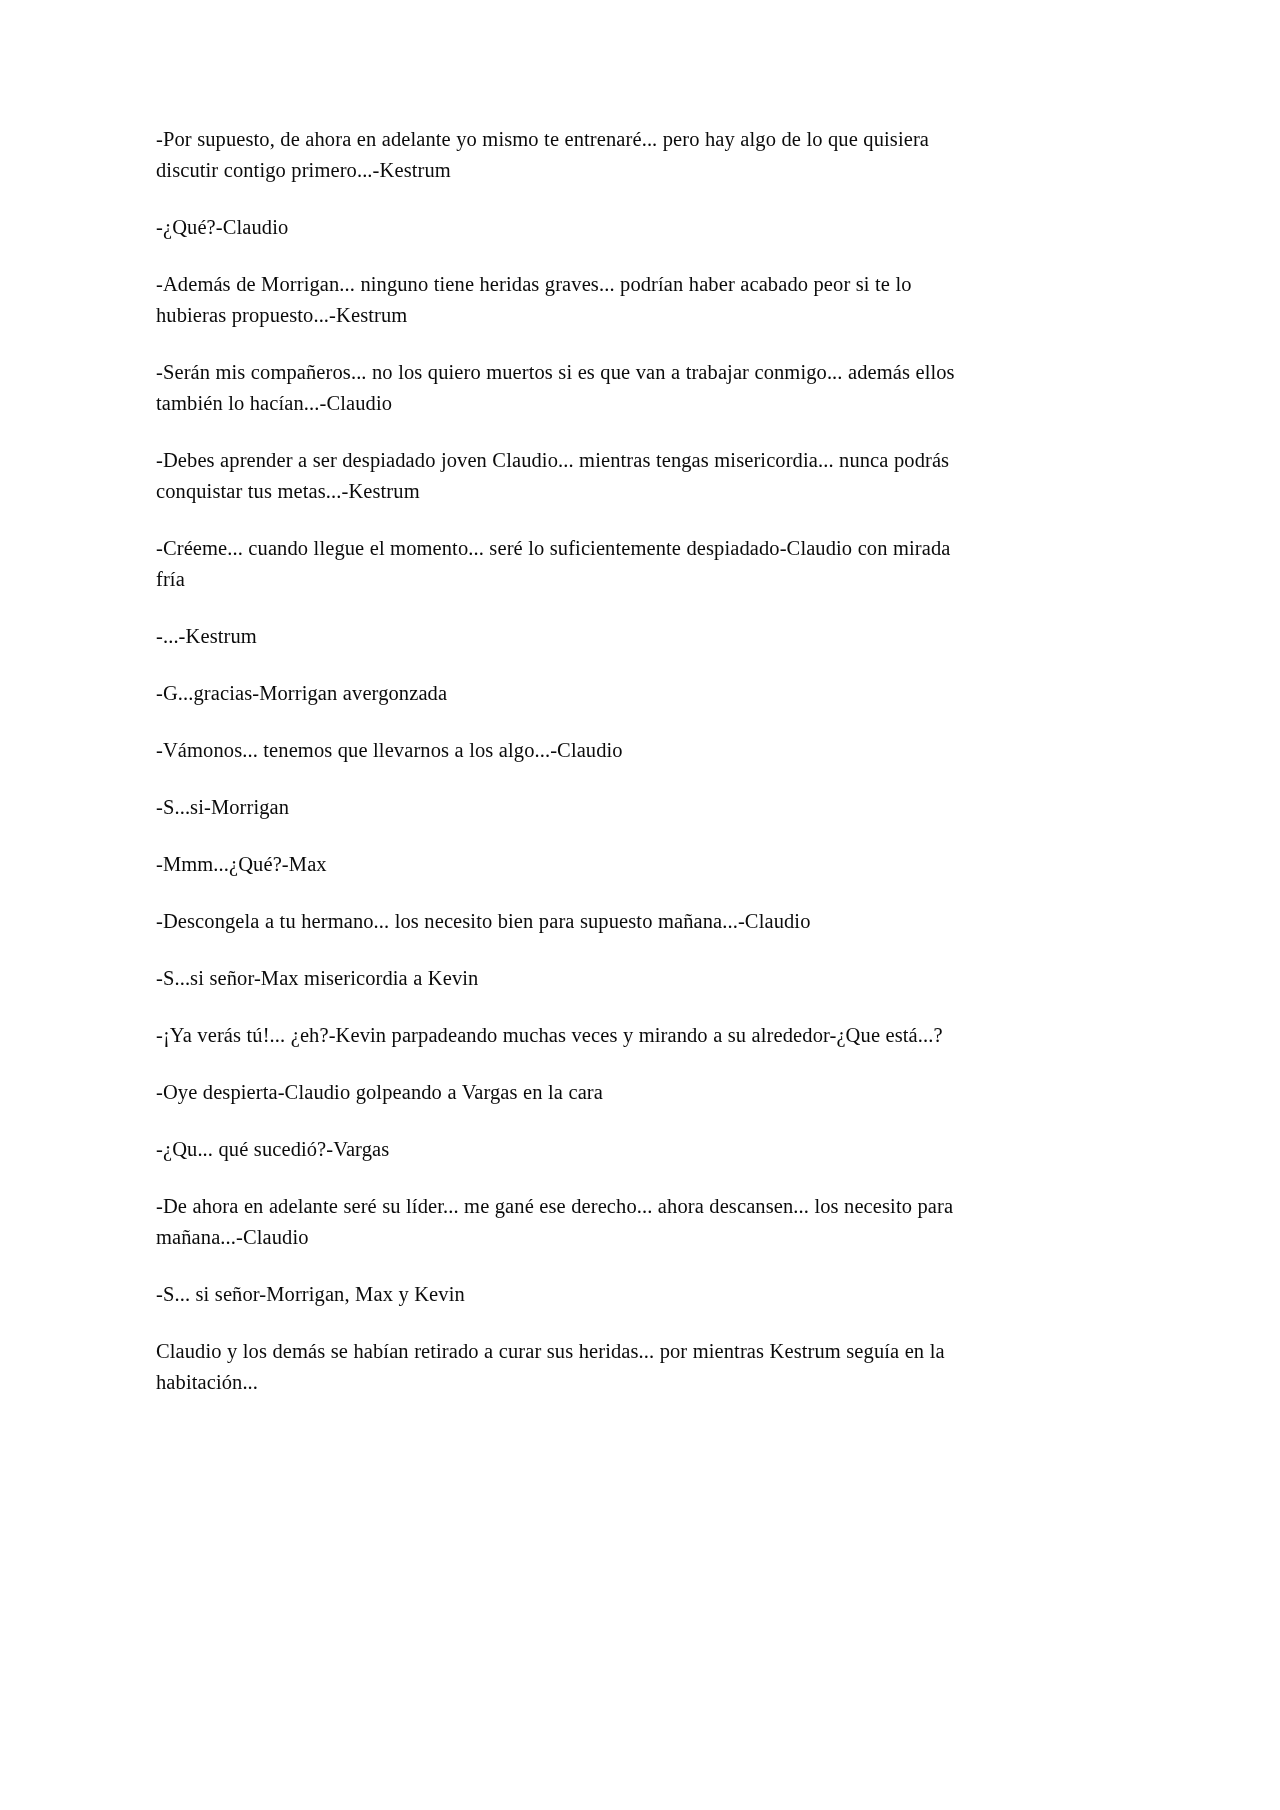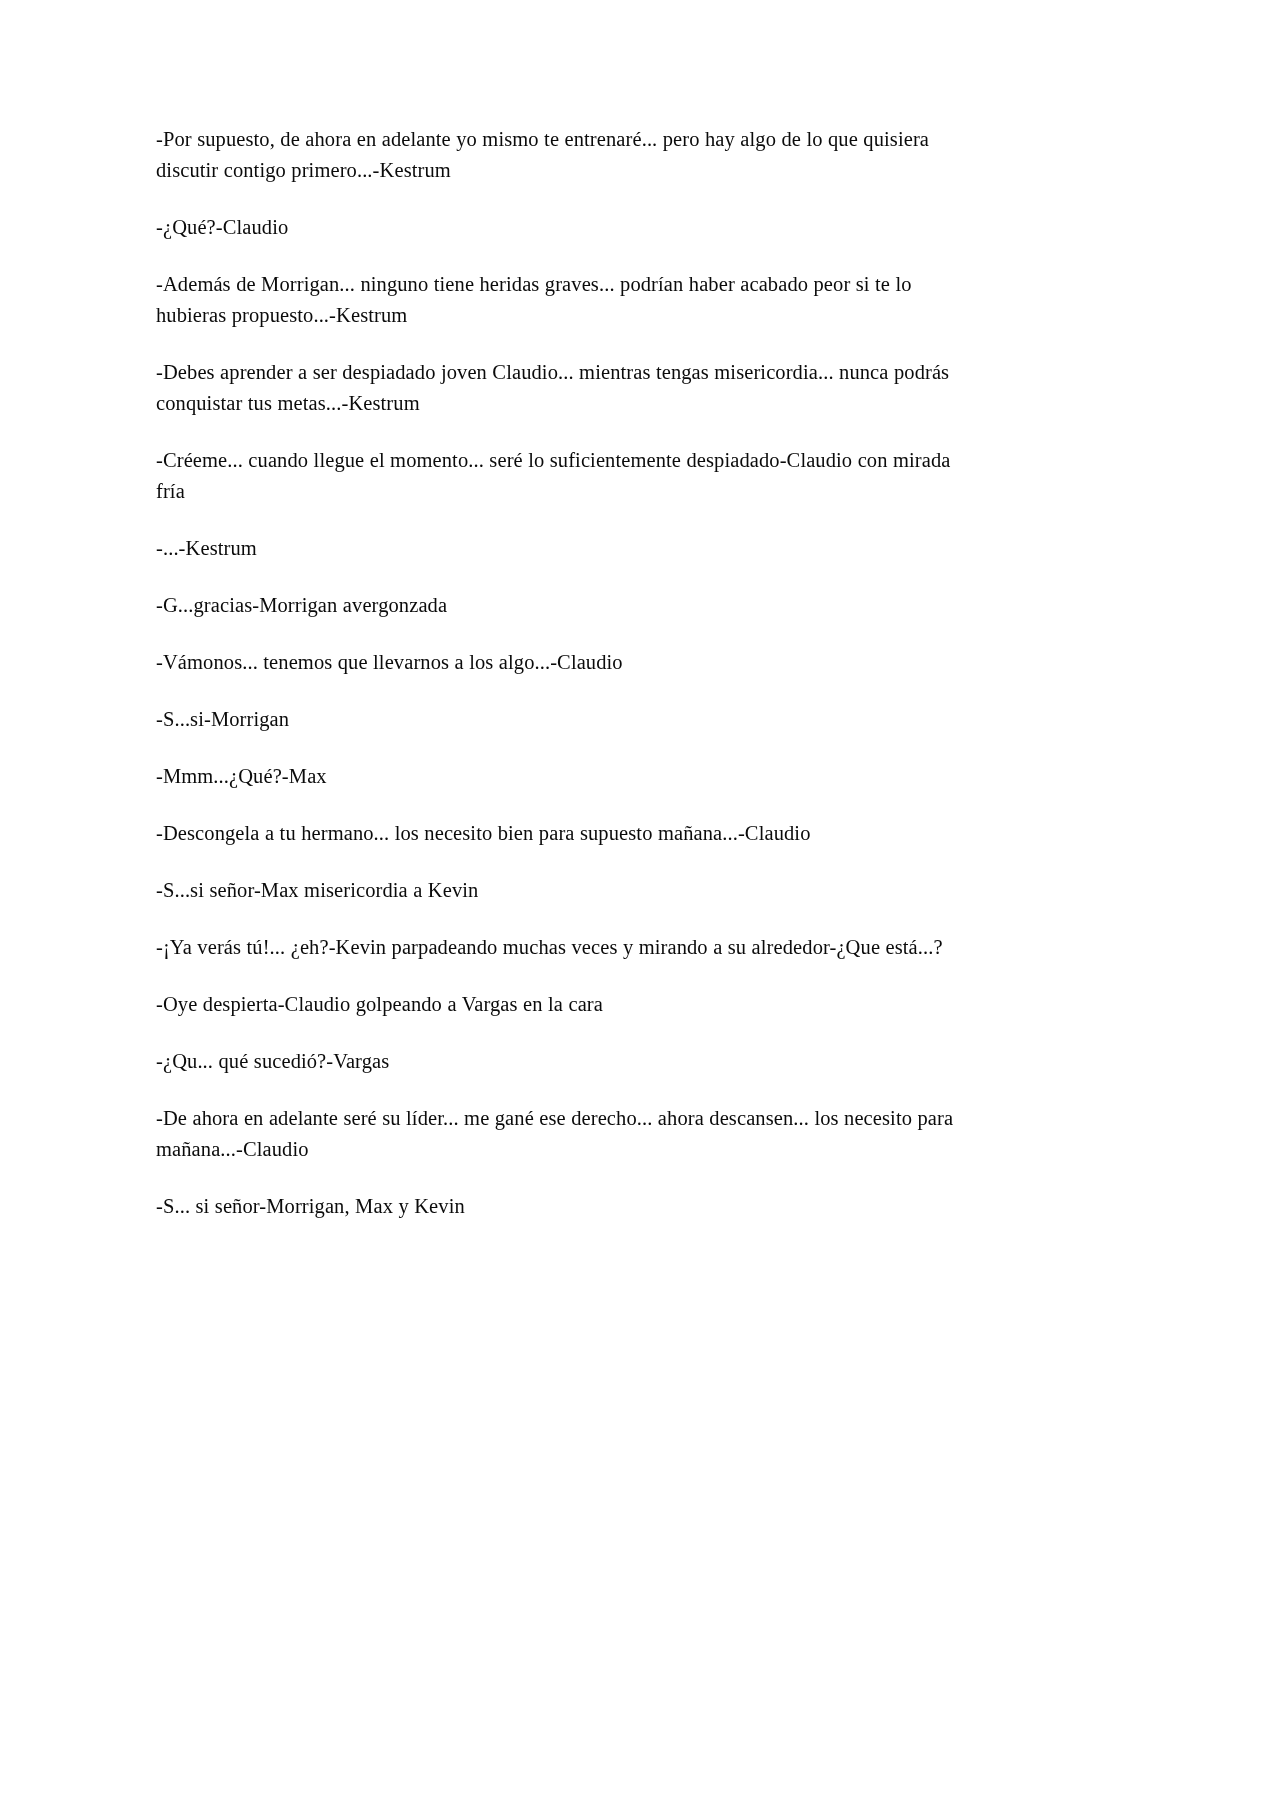--- a/index.html
+++ b/index.html
@@ -41,28 +41,30 @@
   }
 </style>
 </head>
 <body>
 
 <div class="page">
   <div class="content">
     <p class="para">-Por supuesto, de ahora en adelante yo mismo te entrenaré... pero hay algo de lo que quisiera discutir contigo primero...-Kestrum</p>
     <p class="para">-¿Qué?-Claudio</p>
     <p class="para">-Además de Morrigan... ninguno tiene heridas graves... podrían haber acabado peor si te lo hubieras propuesto...-Kestrum</p>
+    <p class="para">-Serán mis compañeros... no los quiero muertos si es que van a trabajar conmigo... además ellos también lo hacían...-Claudio</p>
     <p class="para">-Debes aprender a ser despiadado joven Claudio... mientras tengas misericordia... nunca podrás conquistar tus metas...-Kestrum</p>
     <p class="para">-Créeme... cuando llegue el momento... seré lo suficientemente despiadado-Claudio con mirada fría</p>
     <p class="para">-...-Kestrum</p>
     <p class="para">-G...gracias-Morrigan avergonzada</p>
     <p class="para">-Vámonos... tenemos que llevarnos a los algo...-Claudio</p>
     <p class="para">-S...si-Morrigan</p>
     <p class="para">-Mmm...¿Qué?-Max</p>
     <p class="para">-Descongela a tu hermano... los necesito bien para supuesto mañana...-Claudio</p>
     <p class="para">-S...si señor-Max misericordia a Kevin</p>
     <p class="para">-¡Ya verás tú!... ¿eh?-Kevin parpadeando muchas veces y mirando a su alrededor-¿Que está...?</p>
     <p class="para">-Oye despierta-Claudio golpeando a Vargas en la cara</p>
     <p class="para">-¿Qu... qué sucedió?-Vargas</p>
     <p class="para">-De ahora en adelante seré su líder... me gané ese derecho... ahora descansen... los necesito para mañana...-Claudio</p>
     <p class="para">-S... si señor-Morrigan, Max y Kevin</p>
+    <p class="para">Claudio y los demás se habían retirado a curar sus heridas... por mientras Kestrum seguía en la habitación...</p>
   </div>
 </div>
 
 </body></html>

